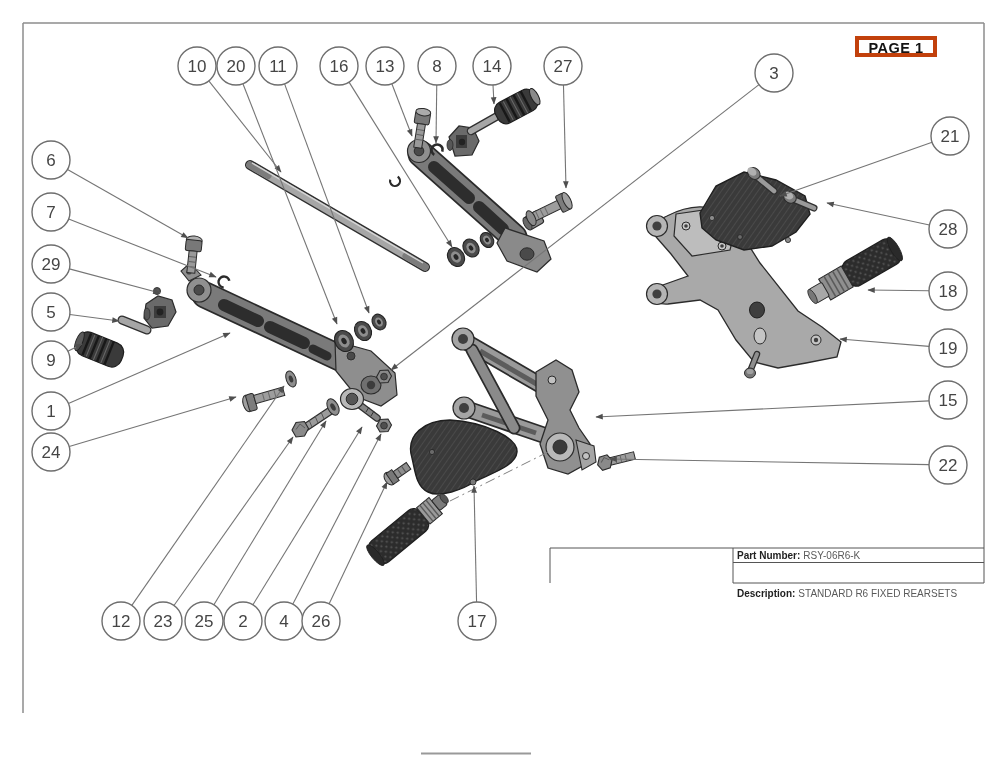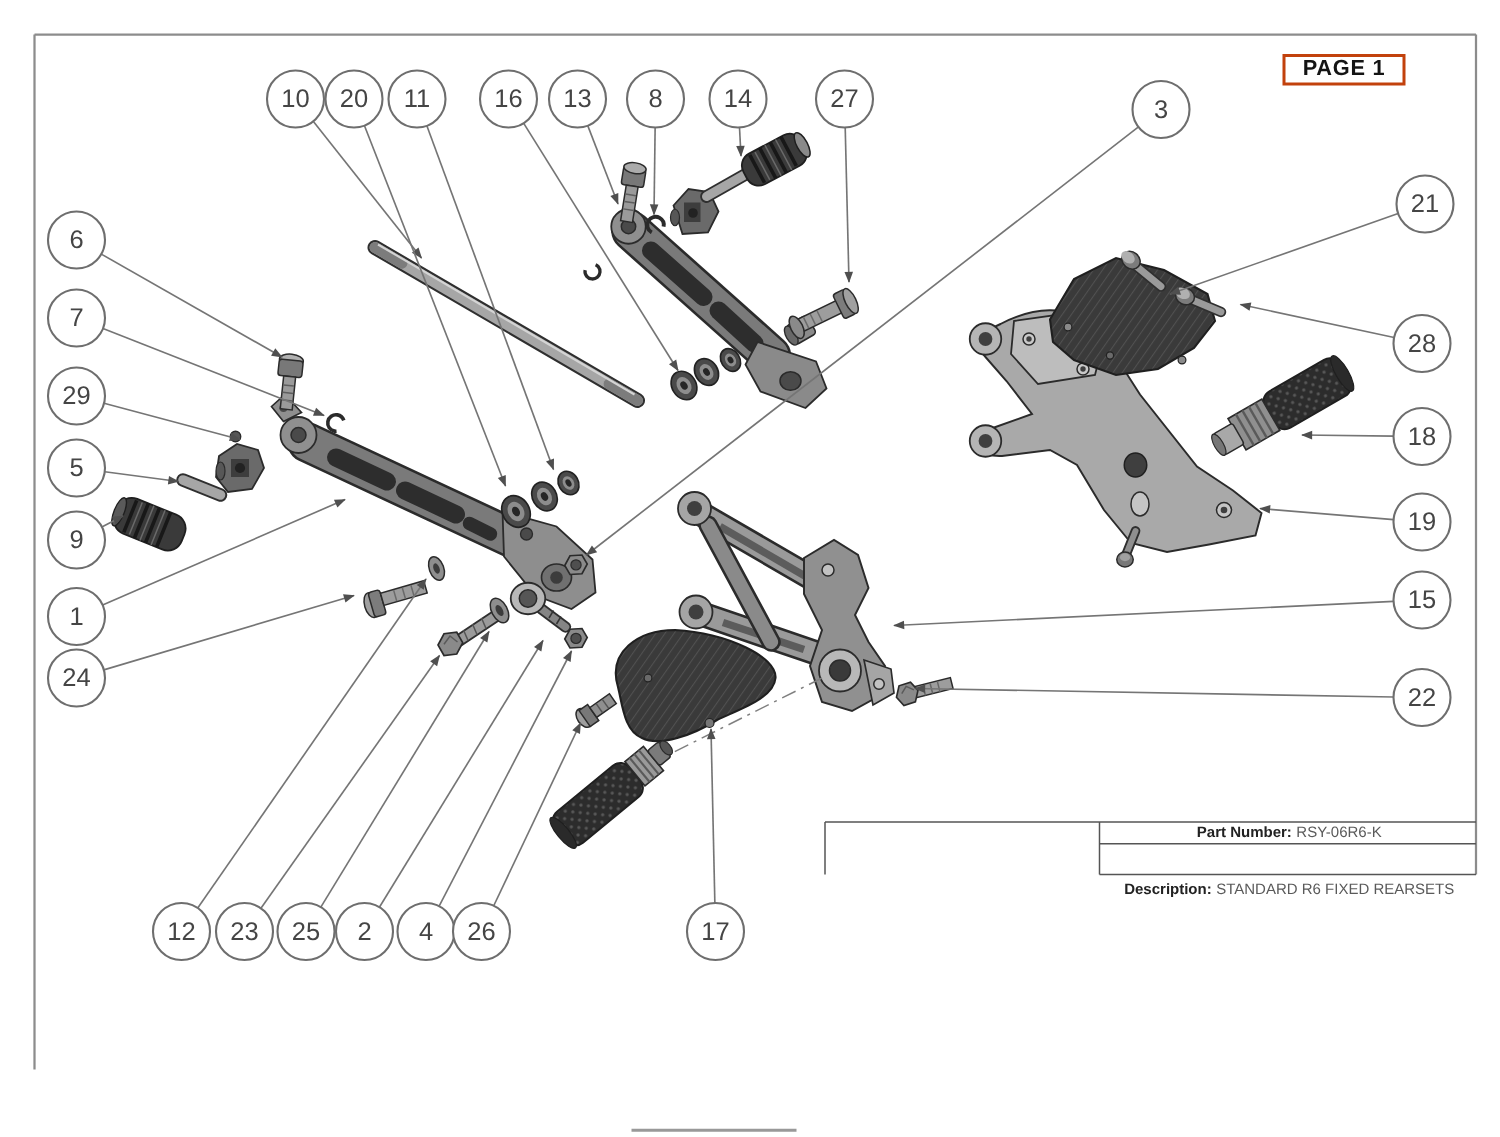--- a/index.html
+++ b/index.html
@@ -6,24 +6,24 @@
   #page{position:relative;width:1000px;height:758px;background:#ffffff;overflow:hidden;
         font-family:"Liberation Sans",sans-serif;}
   #diagram-svg{position:absolute;left:0;top:0;}
   .leader{stroke:#757575;stroke-width:1.1;fill:none;}
   .balloon{fill:#ffffff;stroke:#6e6e6e;stroke-width:1.4;}
   .balloon-num{font-family:"Liberation Sans",sans-serif;font-size:17px;fill:#454545;
                text-anchor:middle;dominant-baseline:central;}
   .frame{stroke:#8c8c8c;stroke-width:1.5;}
   .tbline{stroke:#555555;stroke-width:1;}
   #page-box{position:absolute;left:855px;top:36px;width:82px;height:21px;box-sizing:border-box;
-            border:2px solid #c2410c;text-align:center;font-weight:bold;font-size:14.5px;
+            border:4px solid #c2410c;text-align:center;font-weight:bold;font-size:14.5px;
             line-height:17px;color:#141414;letter-spacing:0.5px;}
   .tb-row{position:absolute;left:737px;width:245px;height:13px;white-space:nowrap;
-          font-size:10px;line-height:13px;text-align:center;}
+          font-size:10px;line-height:13px;}
   .tb-row .lbl{font-weight:bold;color:#222222;}
   .tb-row .val{font-weight:normal;color:#5a5a5a;padding-left:3px;}
   #tb-row-1{top:549px;}
   #tb-row-2{top:587px;}
 </style>
 </head>
 <body>
 
 <div id="page">
 <svg id="diagram-svg" width="1000" height="758" viewBox="0 0 1000 758">

